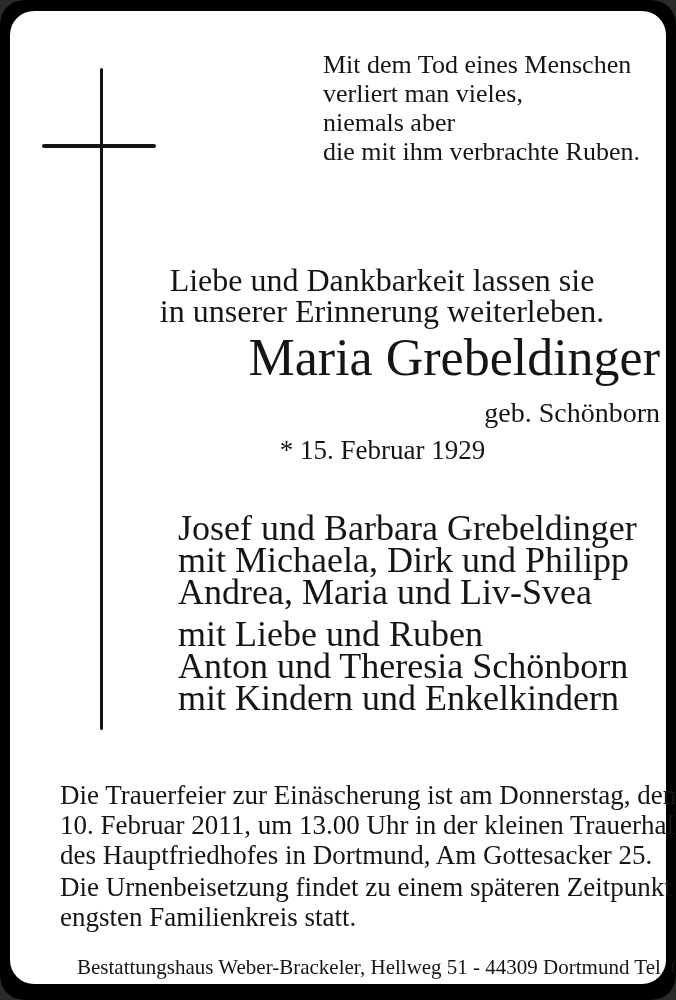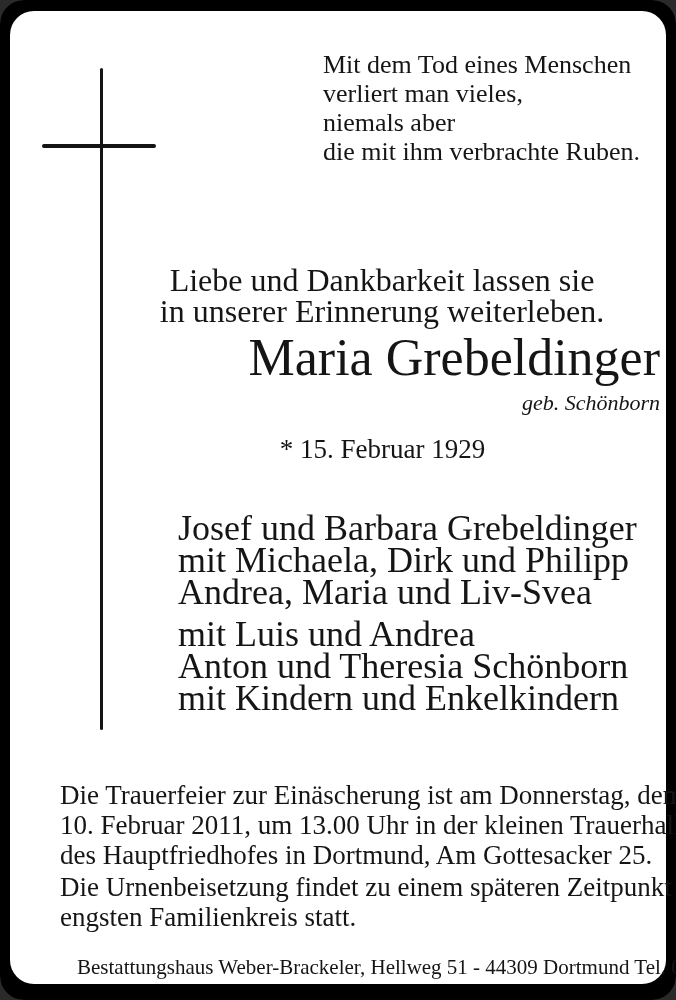--- a/index.html
+++ b/index.html
@@ -53,27 +53,26 @@
     left: 105px; top: 330px;
     width: 555px;
     text-align: right;
   }
   .name {
     font-size: 52px;
     line-height: 56px;
     font-weight: normal;
   }
   .maiden {
-    margin-top: 2px;
-    font-size: 22px;
+    margin-top: 12px;
+    font-size: 28px;
     line-height: 30px;
-    font-style: italic;
   }
   .dates {
-    margin-top: 16px;
+    margin-top: 7px;
     font-size: 27px;
     line-height: 30px;
     display: flex;
     justify-content: center;
     gap: 45px;
     white-space: nowrap;
   }
   .mourners {
     position: absolute;
     left: 178px; top: 512px;
@@ -129,21 +128,21 @@
     </div>
   </div>
 
   <div class="mourners">
     <div class="group1">
       <div>Josef und Barbara Grebeldinger</div>
       <div>mit Michaela, Dirk und Philipp</div>
       <div>Andrea, Maria und Liv-Svea</div>
     </div>
     <div class="group2">
-      <div>mit Luis und Andrea</div>
+      <div>mit Liebe und Ruben</div>
       <div>Anton und Theresia Schönborn</div>
       <div>mit Kindern und Enkelkindern</div>
     </div>
   </div>
 
   <div class="info">
     <div class="para1">
       <div>Die Trauerfeier zur Einäscherung ist am Donnerstag, dem</div>
       <div>10. Februar 2011, um 13.00 Uhr in der kleinen Trauerhalle</div>
       <div>des Hauptfriedhofes in Dortmund, Am Gottesacker 25.</div>

